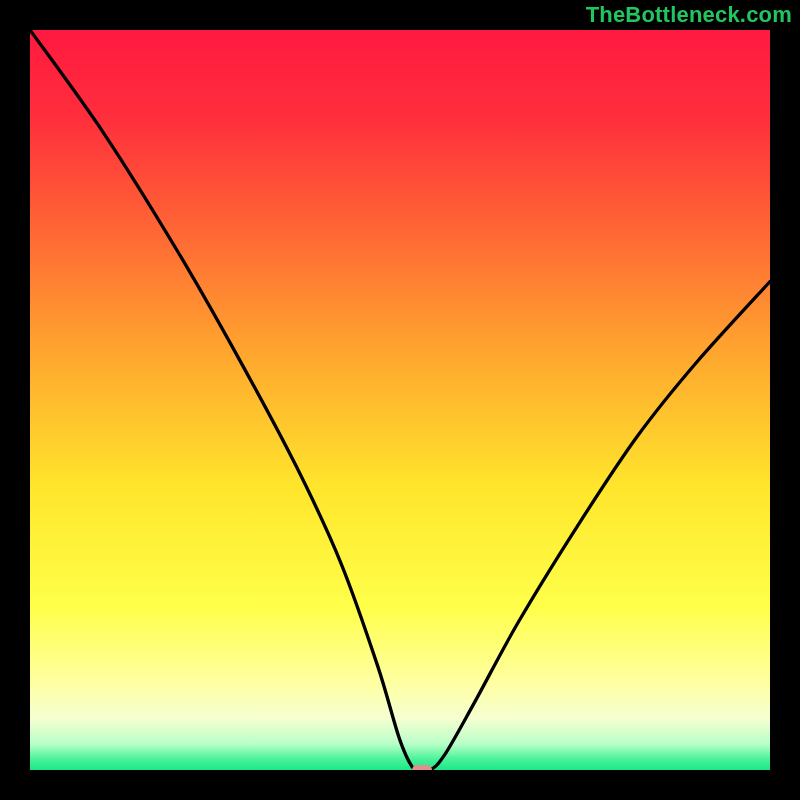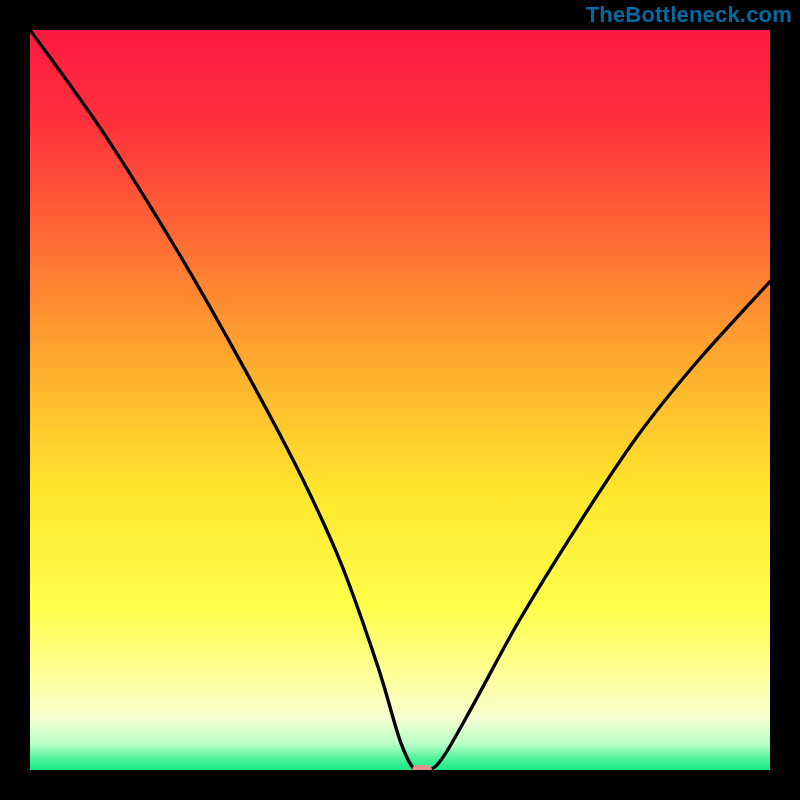--- a/index.html
+++ b/index.html
@@ -14,21 +14,21 @@
   .frame {
     position: relative;
     width: 800px;
     height: 800px;
     background: #000;
   }
   .watermark {
     position: absolute;
     top: 2px;
     right: 8px;
-    color: #0369a1;
+    color: #22c55e;
     font-size: 22px;
     font-weight: 600;
     letter-spacing: 0.2px;
     z-index: 30;
   }
   .plot-area {
     position: absolute;
     left: 30px;
     top: 30px;
     width: 740px;

